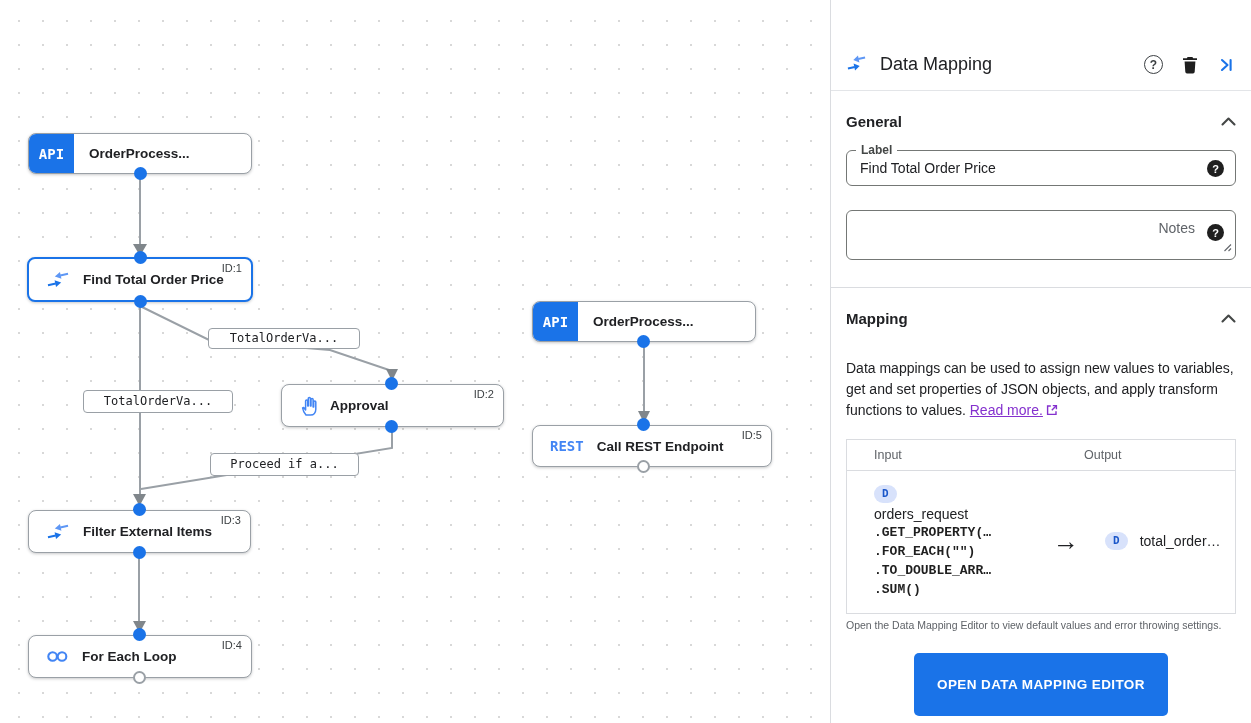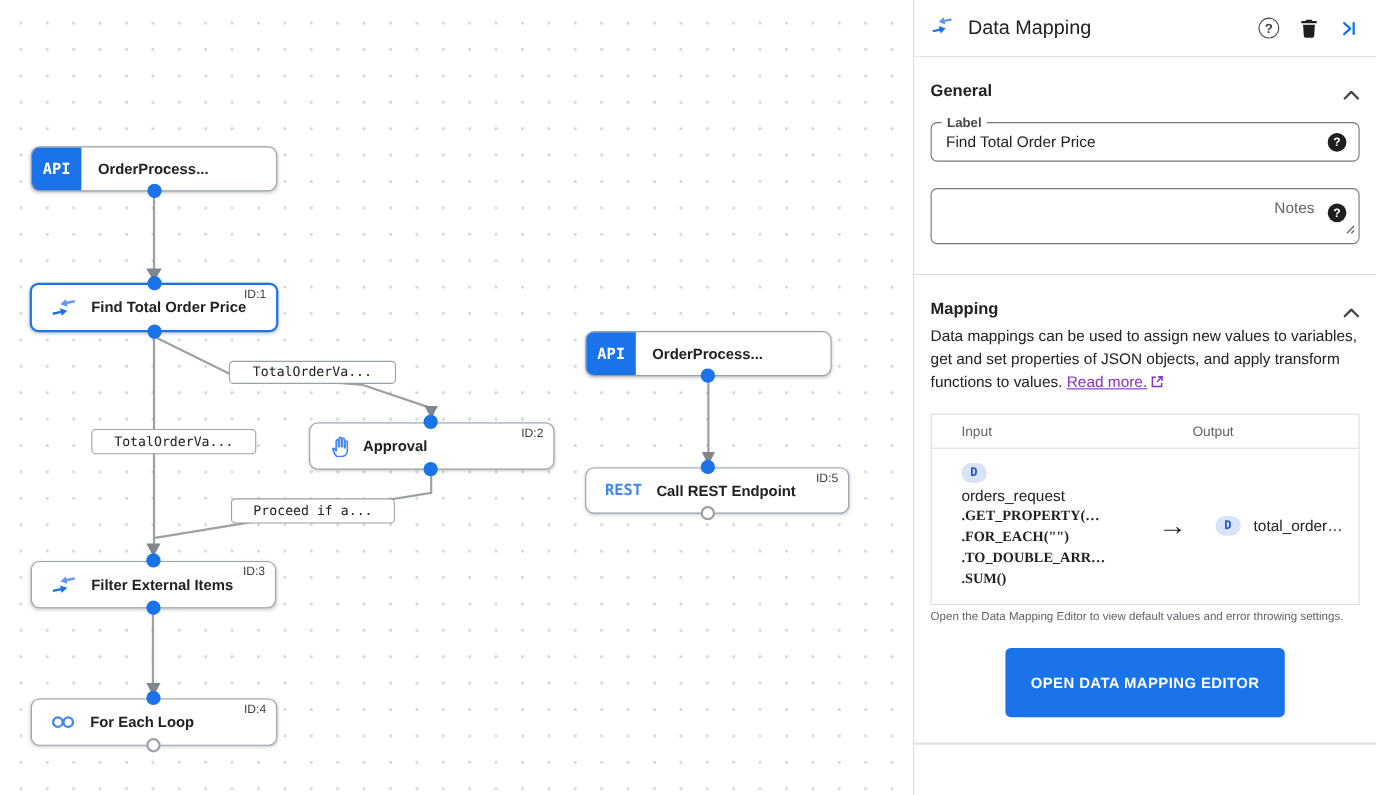--- a/index.html
+++ b/index.html
@@ -25,58 +25,58 @@
   .port { position:absolute; z-index:4; width:13px; height:13px; border-radius:50%; background:#1a73e8; }
   .port.open { background:#fff; border:2px solid #9aa0a6; }
   .edge-label { position:absolute; z-index:2; background:#fff; border:1px solid #9aa0a6; border-radius:4px;
     font-family:"DejaVu Sans Mono", monospace; font-size:12px; color:#202124; text-align:center;
     overflow:hidden; white-space:nowrap; }
 
   
   .panel { position:absolute; left:830px; top:0; width:421px; height:723px; background:#fff;
     border-left:1px solid #dadce0; }
   .panel-header { height:52px; display:flex; align-items:center; padding:0 17px 0 15px;
-    border-bottom:1px solid #e3e5e8; }
+    border-bottom:1px solid #e3e5e8;margin-top:39px; }
   .panel-title { font-size:18px; color:#202124; margin-left:13px; flex:1; }
   .hdr-icon { margin-left:19px; display:flex; align-items:center; cursor:pointer; }
   .help-outline { width:19px; height:19px; border:1.7px solid #3c4043; border-radius:50%;
     display:flex; align-items:center; justify-content:center; font-size:12px; font-weight:bold; color:#3c4043; }
   .panel-body { padding:0 15px; }
-  .sec-head { display:flex; align-items:flex-end; justify-content:space-between; }
+  .sec-head { display:flex; align-items:center; justify-content:space-between; }
   .sec-title { font-size:15px; font-weight:bold; color:#202124; }
   .sec-general { padding-top:22px; padding-bottom:27px; }
   .field { position:relative; border:1px solid #747775; border-radius:6px; margin-top:20px; }
   .field-notch { position:absolute; top:-8px; left:9px; background:#fff; padding:0 5px;
     font-size:12px; font-weight:bold; color:#444746; }
   .field input { width:100%; height:34px; border:none; outline:none; background:transparent;
     font-family:"Liberation Sans", sans-serif; font-size:14px; color:#202124; padding:0 40px 0 13px; }
   .field textarea { width:100%; height:44px; border:none; outline:none; background:transparent; resize:none;
     font-family:"Liberation Sans", sans-serif; font-size:14px; color:#202124; padding:9px 40px 0 13px;text-align:right; }
   .field textarea::placeholder { color:#5f6368; }
   .field.notes { margin-top:24px; }
   .help-filled { position:absolute; right:11px; width:17px; height:17px; border-radius:50%;
     background:#1f1f1f; color:#fff; font-size:11px; font-weight:bold;
     display:flex; align-items:center; justify-content:center; }
   .grip { position:absolute; right:3px; bottom:3px; }
   .divider { border-top:1px solid #dadce0; margin:0 -15px; }
   .sec-mapping { padding-top:22px; padding-bottom:23px; }
-  .map-desc { margin-top:6px; font-size:14px; line-height:21px; color:#202124; }
+  .map-desc { margin-top:31px; font-size:14px; line-height:21px; color:#202124; }
   .read-more { color:#8430ce; text-decoration:underline; cursor:pointer; }
   .ext-icon { display:inline-block; vertical-align:-1px; margin-left:3px; }
   .map-table { margin-top:17px; border:1px solid #dadce0; }
   .mt-head { display:flex; border-bottom:1px solid #dadce0; font-size:12.5px; color:#5f6368; }
   .mt-head .c-in { width:237px; padding:8px 0 8px 27px; }
   .mt-head .c-out { padding:8px 0; }
   .mt-body { display:flex; align-items:center; padding:12px 0 14px 0; }
   .mt-input { width:180px; padding-left:27px; }
   .chip { display:inline-block; background:#d8e2fb; color:#1a56c9; border-radius:10px;
     font-family:"DejaVu Sans Mono", monospace; font-size:11px; font-weight:bold;
     padding:2px 8px; line-height:14px; }
   .var-name { font-size:14px; color:#202124; margin:3px 0 1px 0; }
-  .fn-line { font-family:Liberation Serif, serif; font-size:13px; font-weight:bold;
+  .fn-line { font-family:Liberation Mono, monospace; font-size:13px; font-weight:bold;
     color:#1f1f1f; line-height:19px; white-space:nowrap; }
   .mt-arrow { width:78px; text-align:center; font-size:26px; color:#202124; }
   .mt-output { flex:1; display:flex; align-items:center; gap:12px; }
   .out-val { font-size:14px; color:#202124; }
   .footnote { margin-top:5px; font-size:10.5px; color:#5f6368; white-space:nowrap; }
   .btn-row { margin-top:22px; text-align:center; }
   .primary-btn { background:#1a73e8; color:#fff; border:none; border-radius:5px; cursor:pointer;
     font-family:"Liberation Sans", sans-serif; font-size:13.5px; font-weight:bold;
     letter-spacing:.4px; padding:24px 23px; }
   .sec-error { padding:21px 0 22px 0; display:flex; align-items:center; justify-content:space-between; }

